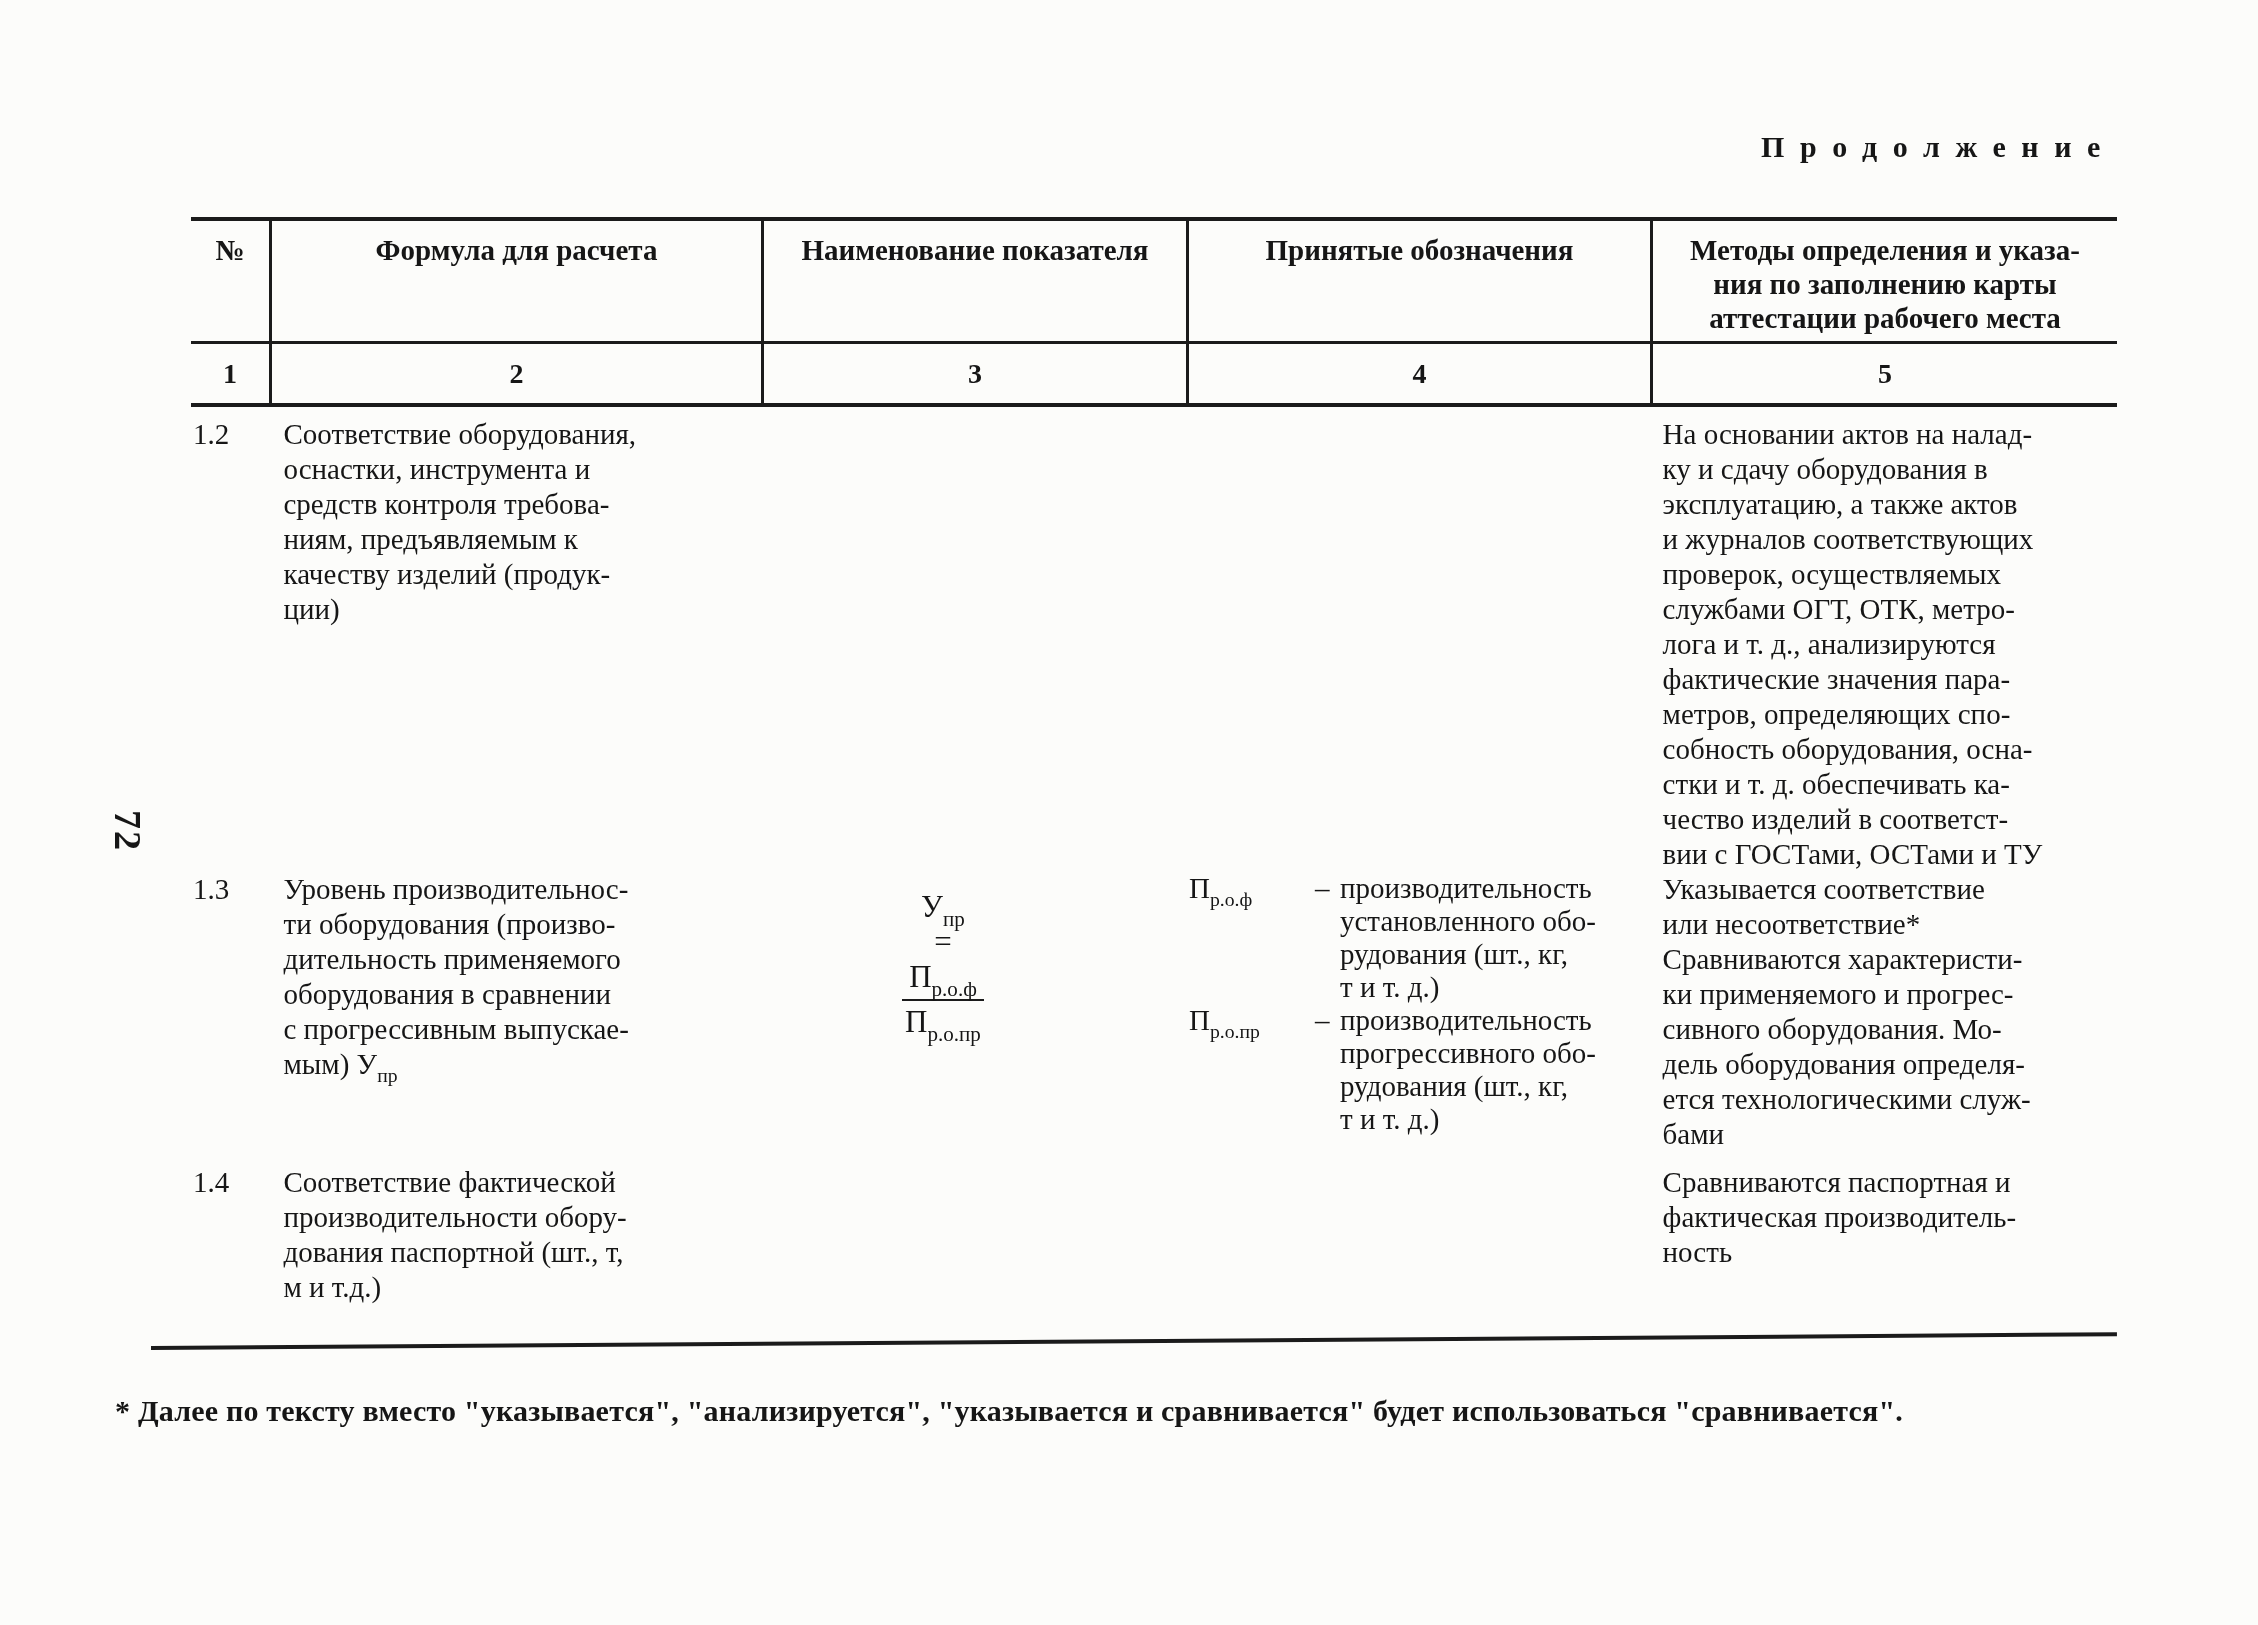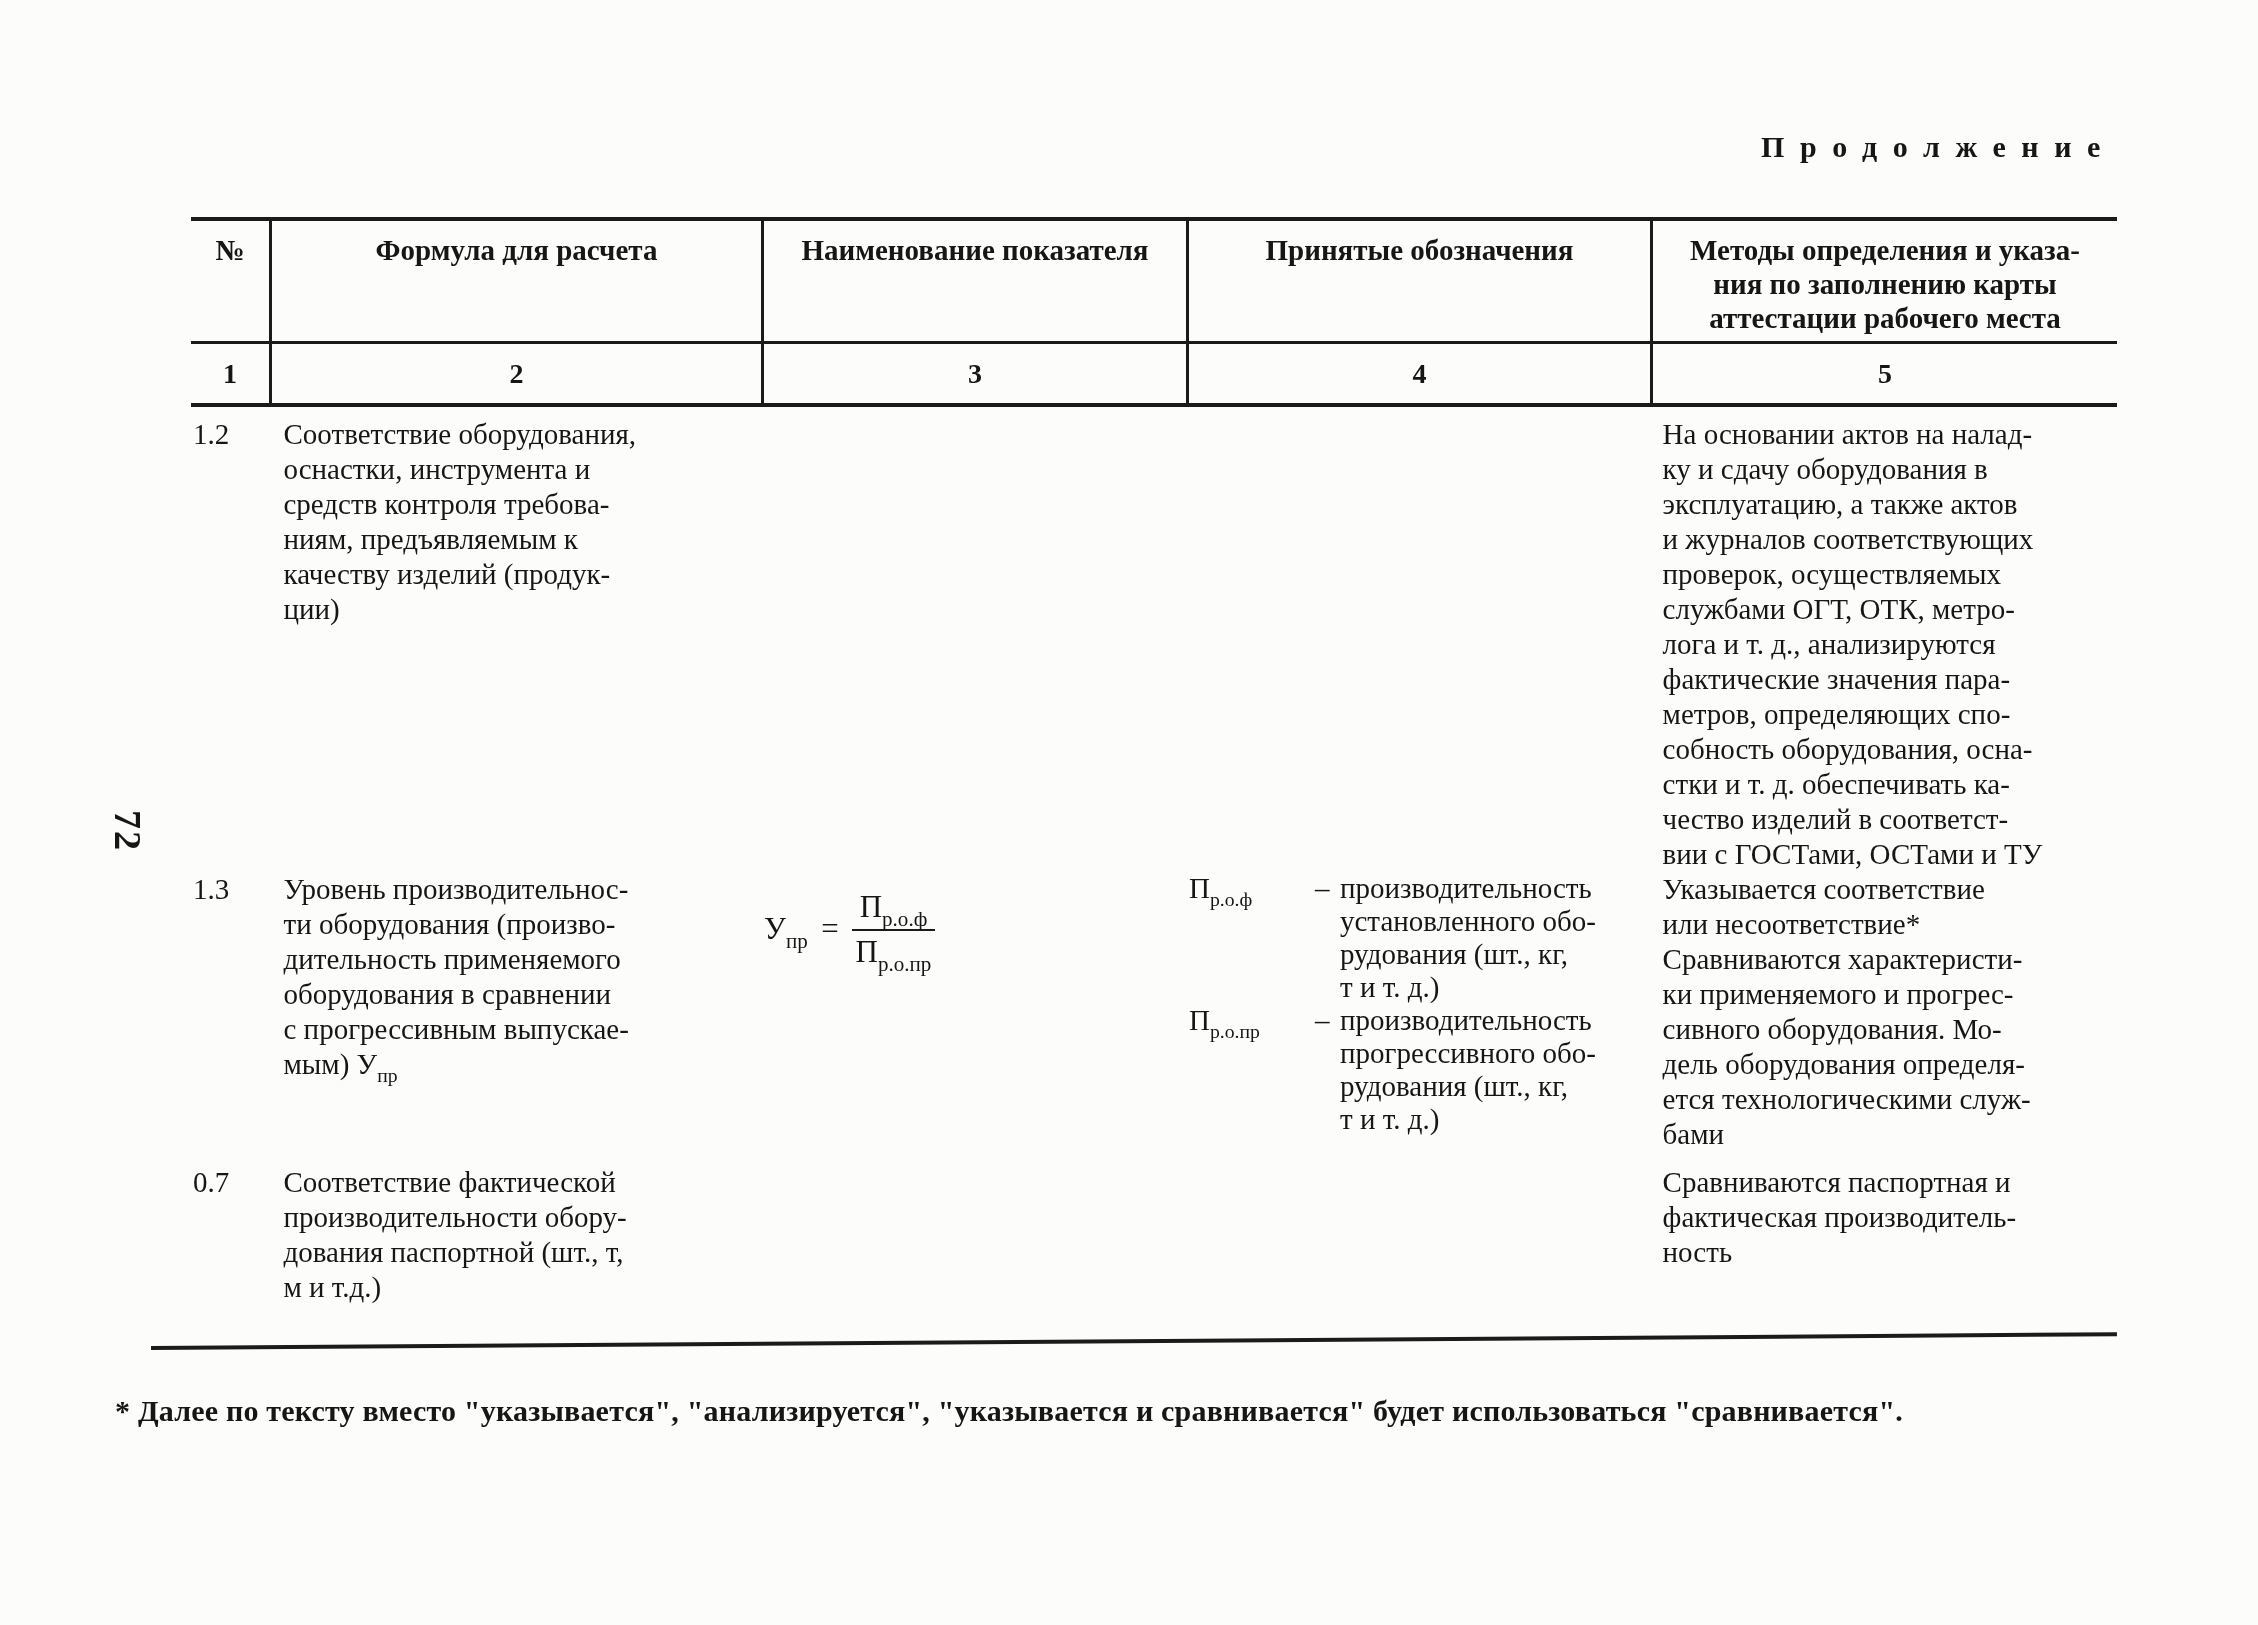--- a/index.html
+++ b/index.html
@@ -32,22 +32,22 @@
   .hrow2 .hc { display:flex; align-items:center; justify-content:center;
     font-weight:bold; font-size:28px; }
   .tbody { padding-top:10px; font-size:29px; line-height:35px; }
   .brow { display:grid; grid-template-columns:81px 492px 425px 464px 464px; }
   .row-14 { margin-top:13.4px; }
   .c-num { padding-left:1.9px; }
   .c-name { padding-left:11.5px; padding-right:3.8px; white-space:pre-line; }
   .c-method { padding-left:9.6px; white-space:pre-line; }
   sub { font-size:0.68em; vertical-align:-0.42em; line-height:0; }
   .c-formula { padding-right:67px; }
-  .formula { display:flex; justify-content:flex-start; align-items:center;
-    margin-top:17px; font-size:31px; }
+  .formula { display:flex; justify-content:space-between; align-items:center;
+    margin-top:17px; font-size:31px;flex-direction:column; }
   .f-eq { margin:0 13.4px; }
   .frac { display:inline-flex; flex-direction:column; align-items:center; text-align:center; }
   .frac .fnum { padding:0 7.6px 4.8px; border-bottom:2.9px solid #1b1b1b; }
   .frac .fden { padding-top:2.9px; }
   .c-not { line-height:33px; }
   .notation { display:flex; align-items:flex-start; }
   .nsym { width:126px; flex:none; }
   .ndash { width:25px; flex:none; }
   .ndesc { flex:1; white-space:pre-line; }
   .bottom-rule {
@@ -154,21 +154,21 @@
         <div class="c-method"><div>Указывается соответствие
 или несоответствие*</div><div>Сравниваются характеристи-
 ки применяемого и прогрес-
 сивного оборудования. Мо-
 дель оборудования определя-
 ется технологическими служ-
 бами</div></div>
       </div>
 
       <div class="brow row-14">
-        <div class="c-num">0.7</div>
+        <div class="c-num">1.4</div>
         <div class="c-name">Соответствие фактической
 производительности обору-
 дования паспортной (шт., т,
 м и т.д.)</div>
         <div class="c-formula"></div>
         <div class="c-not"></div>
         <div class="c-method">Сравниваются паспортная и
 фактическая производитель-
 ность</div>
       </div>

